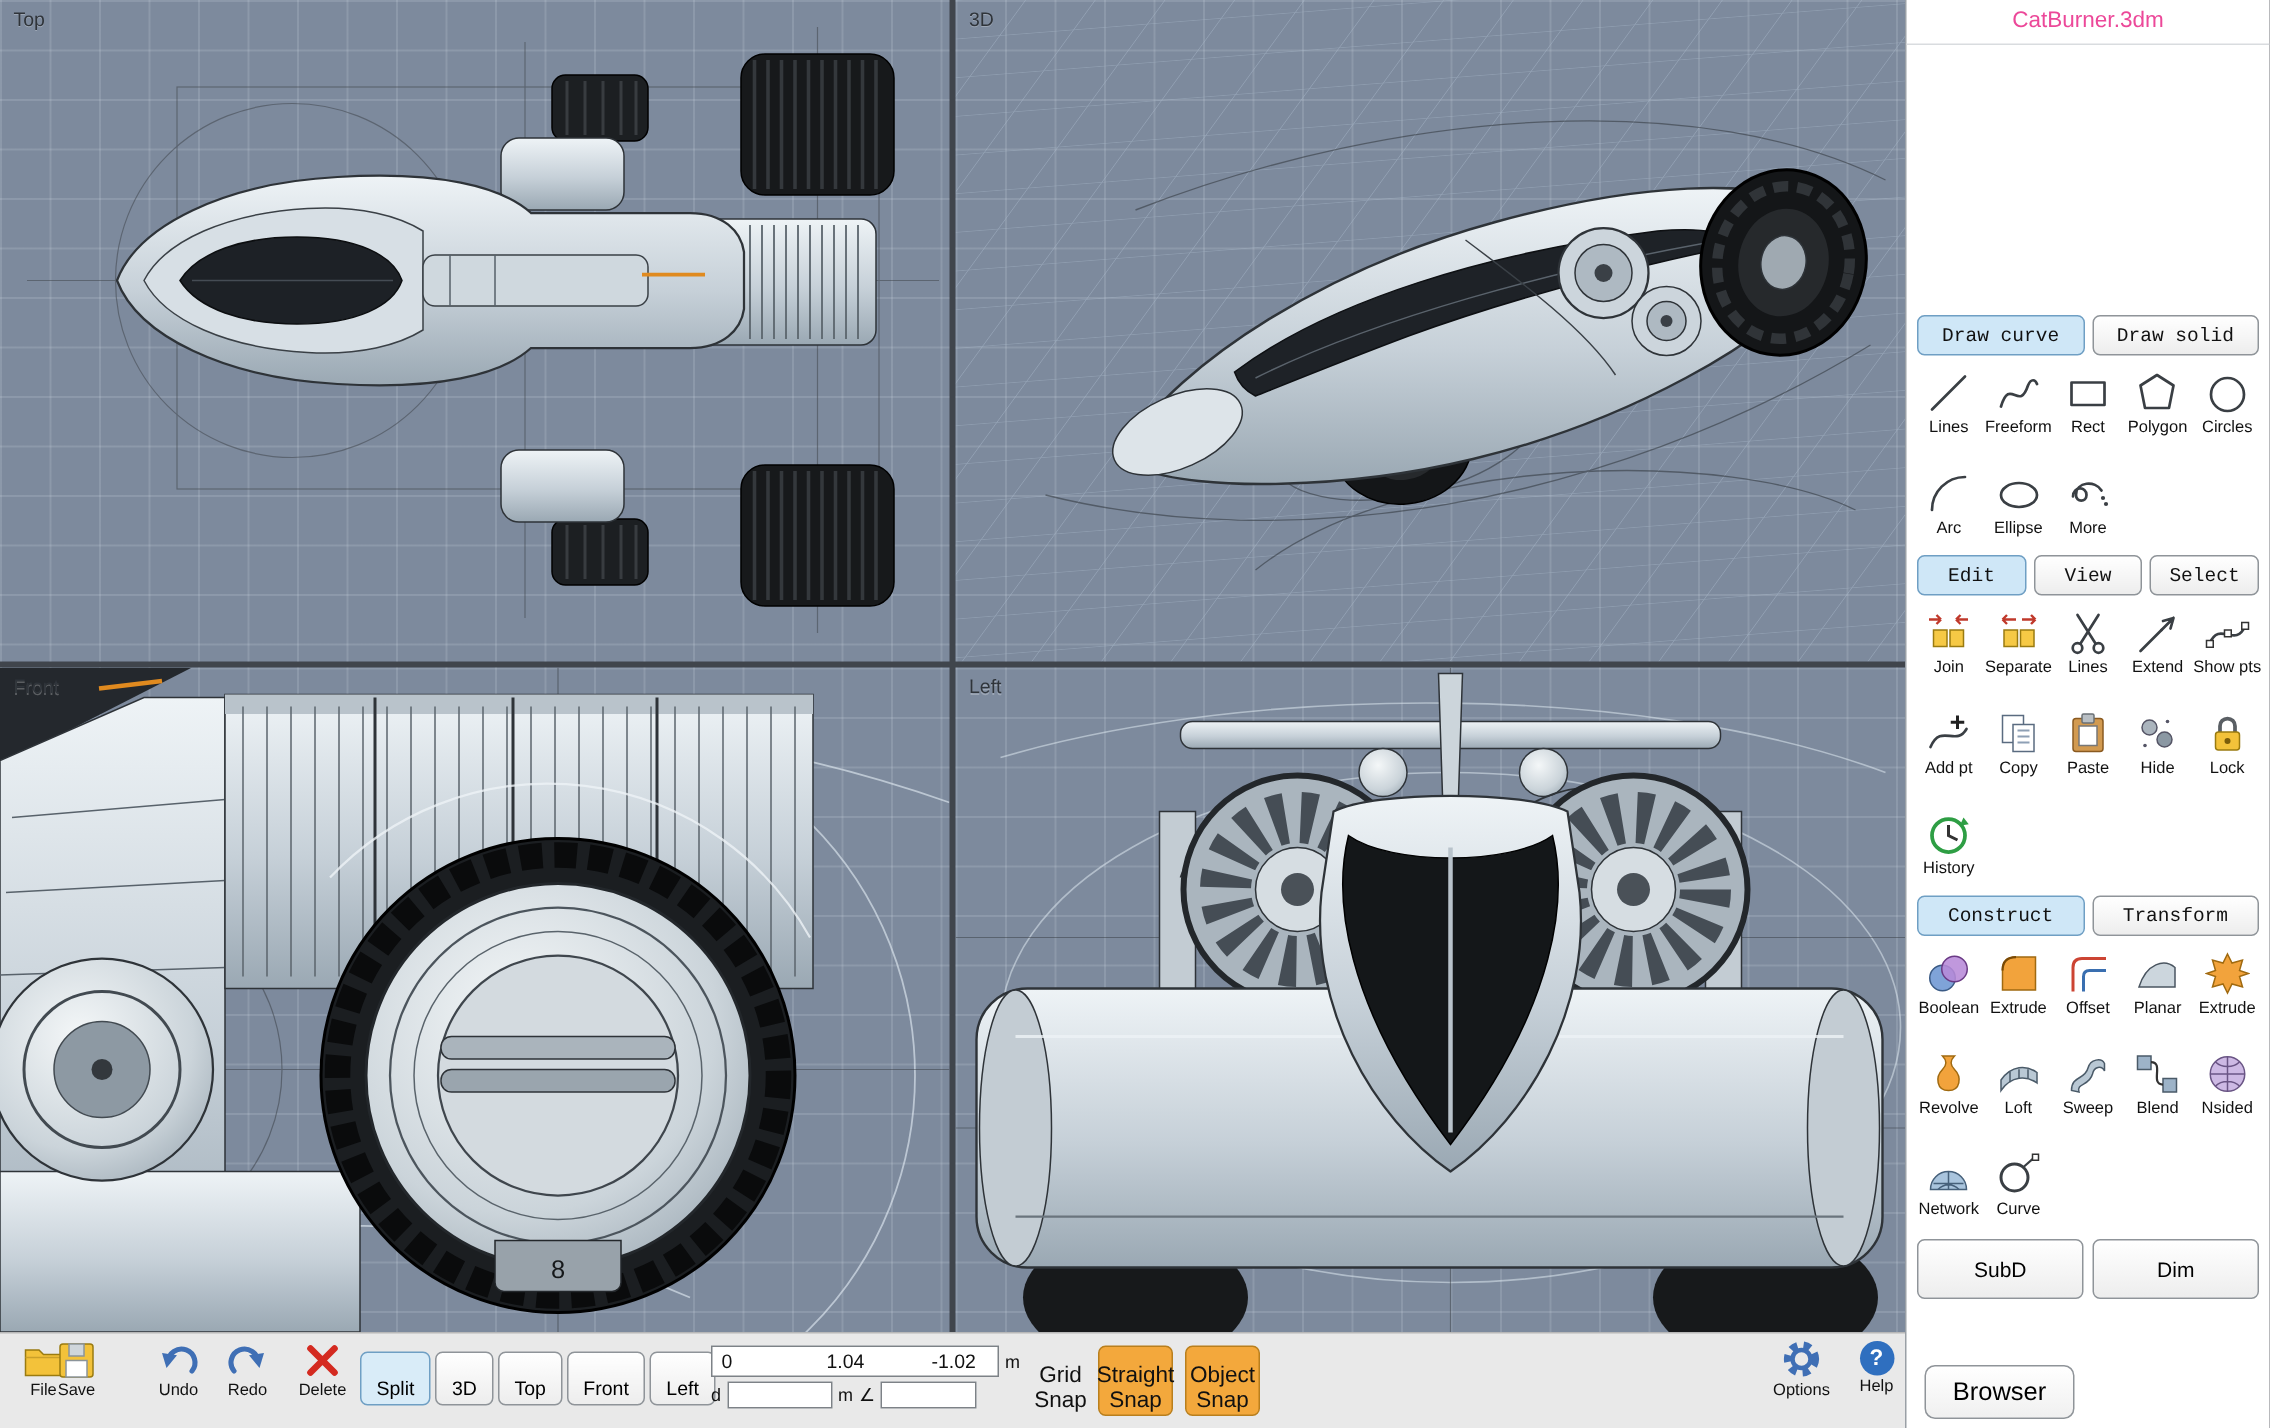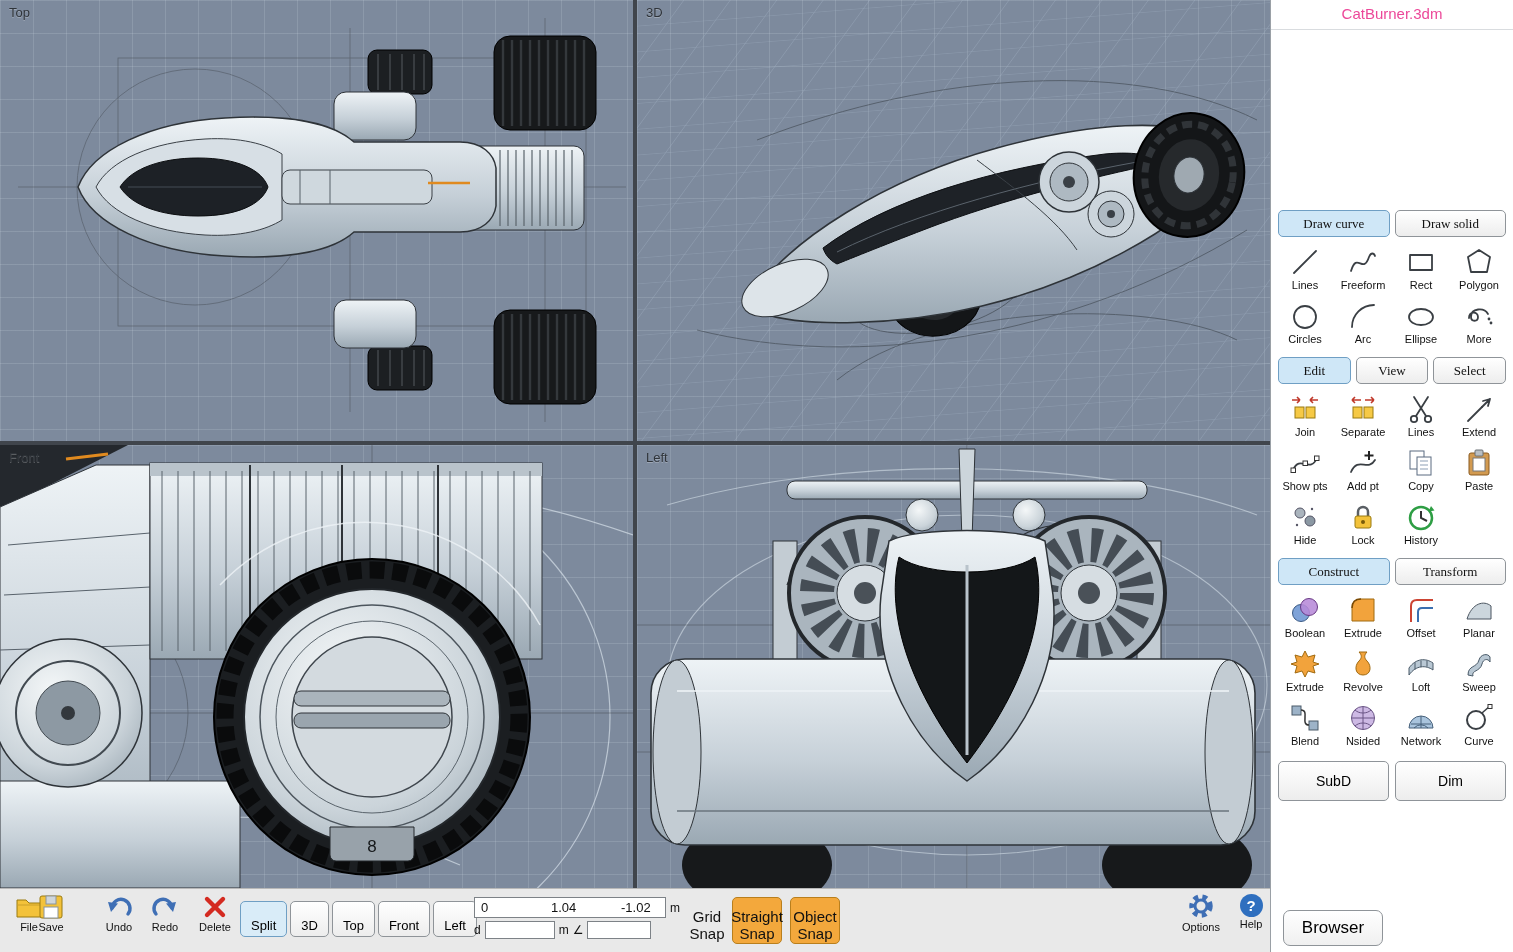--- a/index.html
+++ b/index.html
@@ -17,24 +17,24 @@
   .vp-front{left:0;top:445px;width:633px;height:443px}
   .vp-left{left:637px;top:445px;width:633px;height:443px}
   .vp-label{position:absolute;top:5px;left:9px;font-size:13px;color:#2f343a;text-shadow:0 1px 0 rgba(255,255,255,.25)}
   .viewport svg{position:absolute;left:0;top:0}
 
   
   #sidebar{position:absolute;left:1270px;top:0;width:243px;height:952px;background:#fff;border-left:1px solid #9aa0a6}
   .sb-title{height:30px;line-height:28px;text-align:center;font-size:15px;color:#ec4899;border-bottom:1px solid #d9dcdf}
   .tabrow{display:flex;gap:5px;padding:0 7px;margin-top:8px}
   .draw-tabs{margin-top:180px}
-  .tab{flex:1;height:27px;font-family:Liberation Serif, serif;font-size:13px;color:#111;
+  .tab{flex:1;height:27px;font-family:Liberation Mono, monospace;font-size:13px;color:#111;
        background:linear-gradient(#ffffff,#ededed);border:1px solid #8f9499;border-radius:5px;cursor:default}
   .tab.active{background:#cfe7f7;border-color:#6f9fc4}
-  .tool-grid{display:grid;grid-template-columns:repeat(4,1fr);row-gap:9px;padding:9px 5px 4px 5px}
+  .tool-grid{display:grid;grid-template-columns:repeat(5,1fr);row-gap:22px;padding:9px 5px 4px 5px}
   .tool{display:flex;flex-direction:column;align-items:center;gap:1px}
   .ticon{width:34px;height:32px;display:flex;align-items:center;justify-content:center}
   .tlabel{font-size:11px;color:#111;white-space:nowrap}
   #sidebar svg .s{stroke:#3a3f44;fill:none;stroke-width:1.8;stroke-linecap:round;stroke-linejoin:round}
   .footrow{display:flex;gap:6px;padding:0 7px;margin-top:10px}
   .footbtn{flex:1;height:40px;font-size:14px;background:linear-gradient(#ffffff,#ededed);
            border:1px solid #8f9499;border-radius:5px;cursor:default}
   #browser-btn{position:absolute;left:12px;top:910px;width:100px;height:36px;font-size:17px;
            background:linear-gradient(#ffffff,#f0f0f0);border:1px solid #8f9499;border-radius:7px;cursor:default}
 

